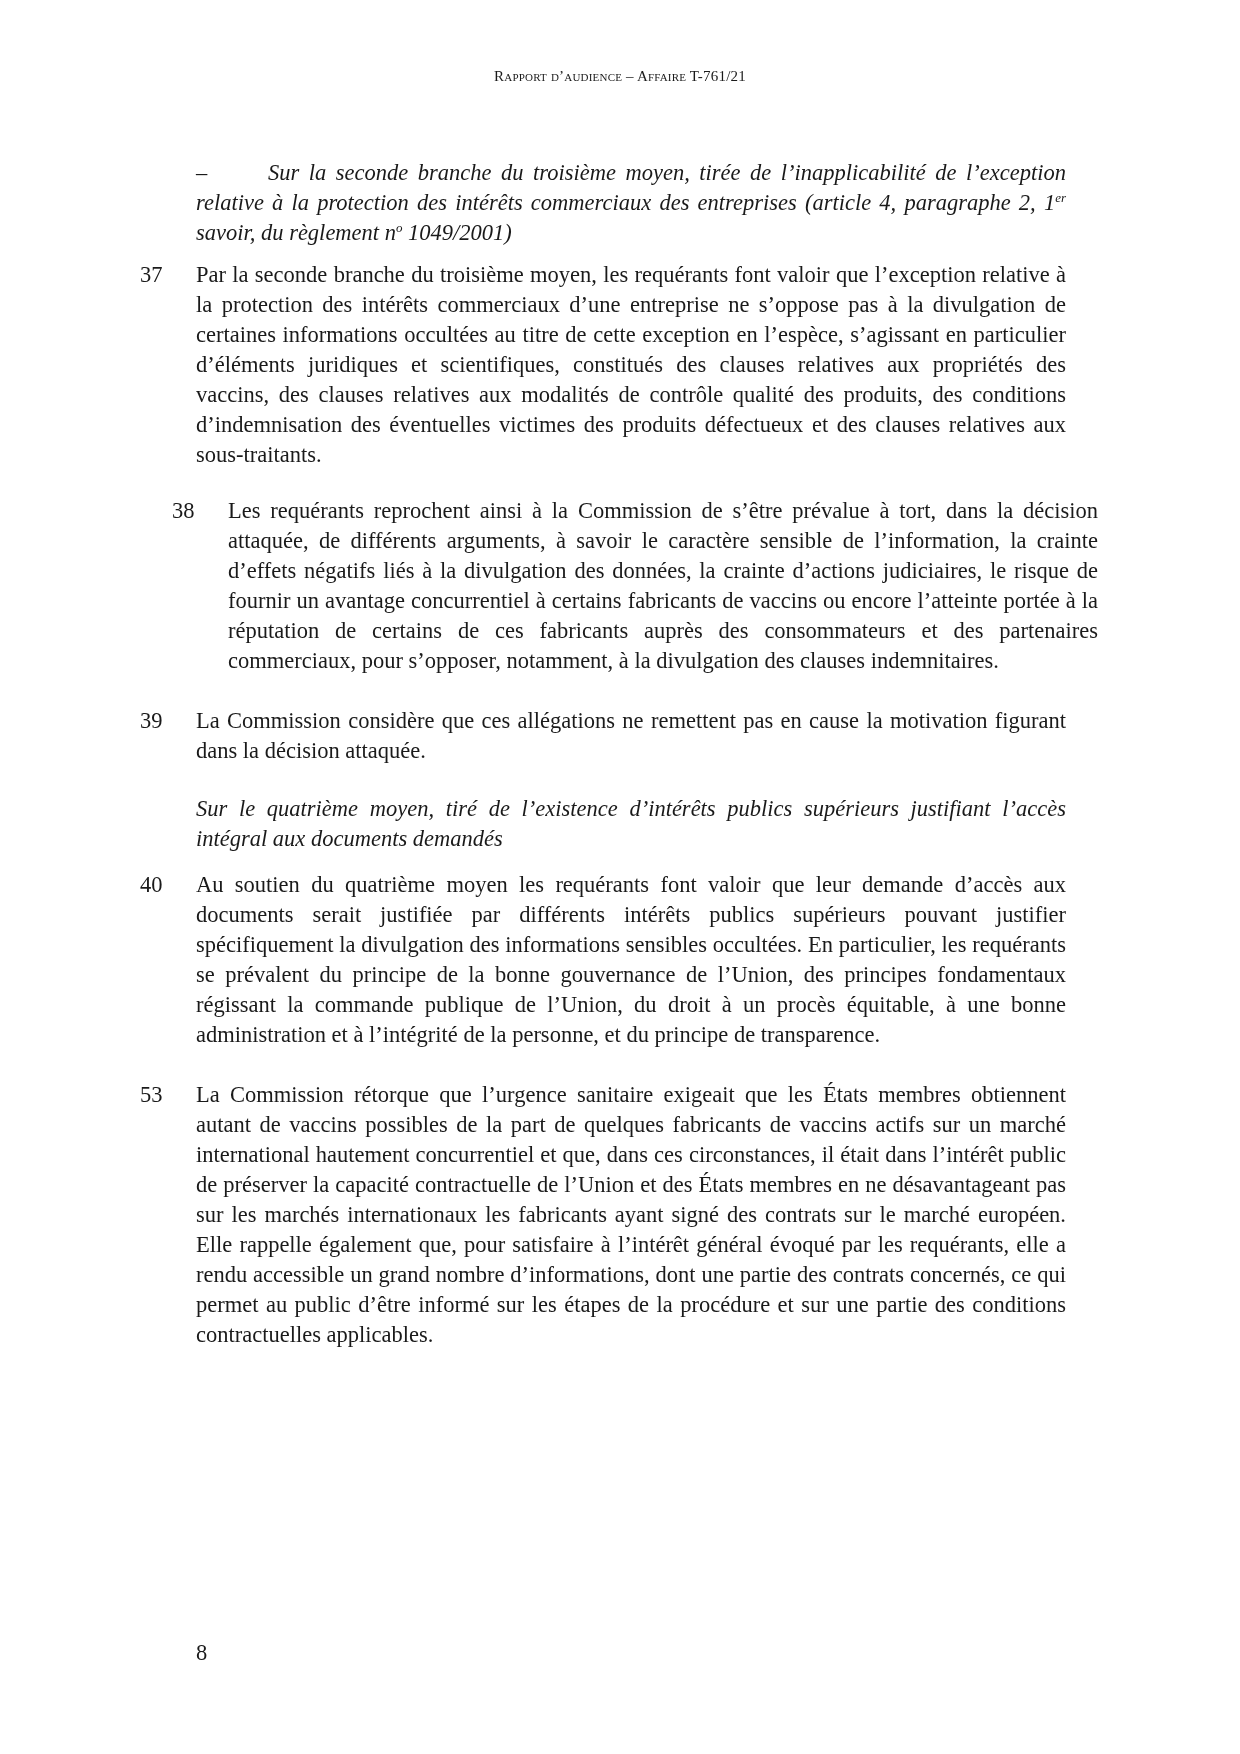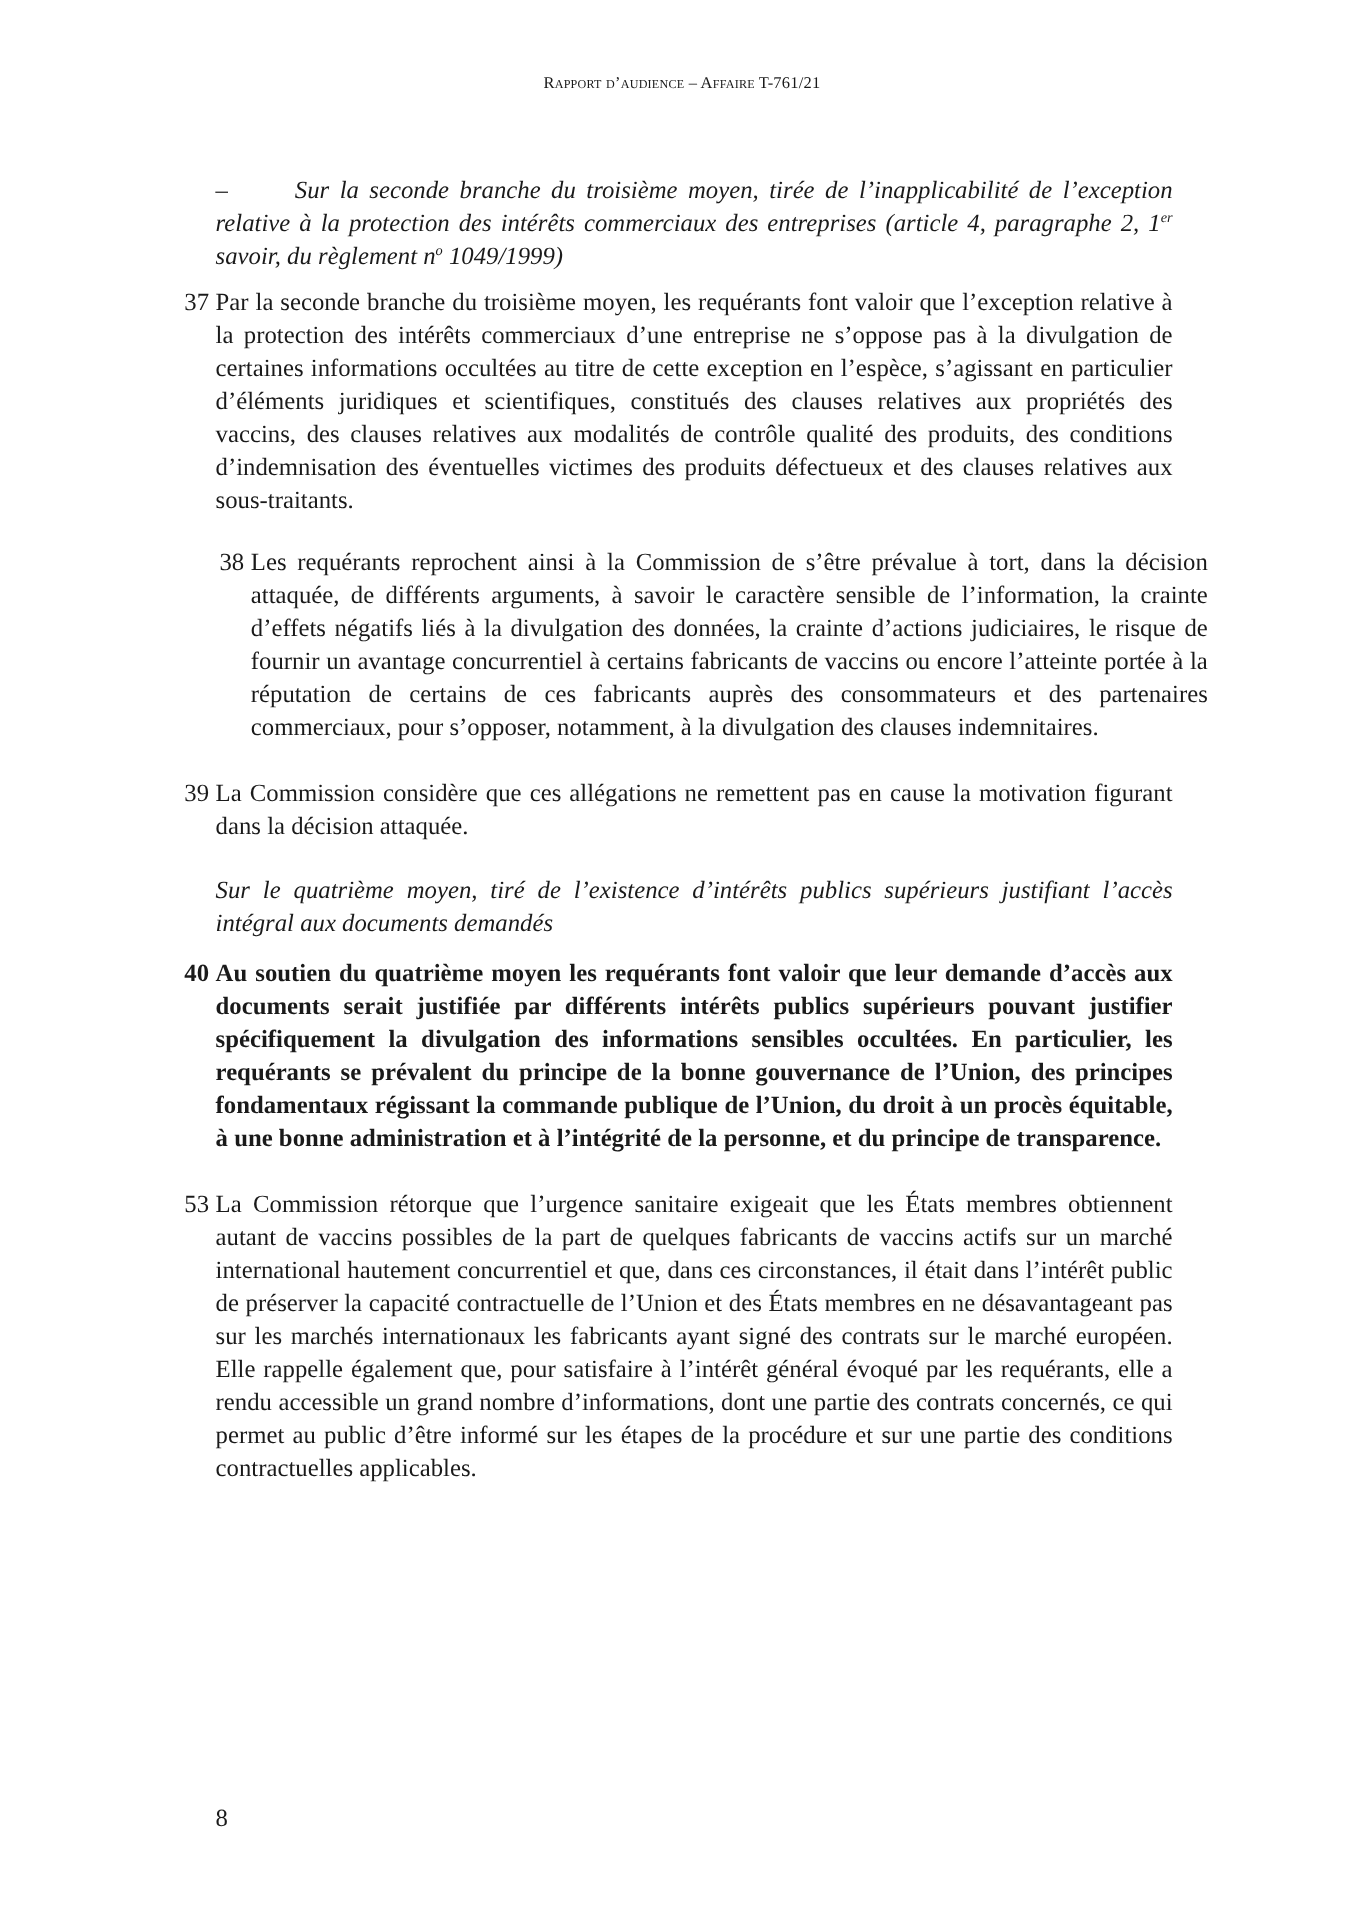--- a/index.html
+++ b/index.html
@@ -17,39 +17,39 @@
     position: absolute; left: 196px; width: 870px;
     font-style: italic; font-size: 22.5px; line-height: 30px;
     text-align: justify;
   }
   .heading .dash { display: inline-block; width: 72px; font-style: normal; }
   .para {
     position: absolute; left: 140px; width: 926px;
     font-size: 22.5px; line-height: 30px;
   }
   .para .num {
-    position: absolute; left: 0; top: 0; width: 50px; text-align: right;
+    position: absolute; left: 0; top: 0; width: 50px;
   }
   .para .text {
     margin-left: 56px; text-align: justify;
   }
   .pagenum {
     position: absolute; left: 196px; top: 1640px; font-size: 22.5px;
   }
   sup { font-size: 13px; line-height: 0; }
 </style>
 </head>
 <body>
 
 <div class="header">
   <span class="sc">Rapport d’audience – Affaire T-761/21</span>
 </div>
 
 <div class="heading" style="top:158px;">
-  <span class="dash">–</span><span>Sur la seconde branche du troisième moyen, tirée de l’inapplicabilité de l’exception relative à la protection des intérêts commerciaux des entreprises (article 4, paragraphe 2, 1</span><sup>er</sup><span> savoir, du règlement n</span><sup>o</sup><span> 1049/1999)</span>
+  <span class="dash">–</span><span>Sur la seconde branche du troisième moyen, tirée de l’inapplicabilité de l’exception relative à la protection des intérêts commerciaux des entreprises (article 4, paragraphe 2, 1</span><sup>er</sup><span> savoir, du règlement n</span><sup>o</sup><span> 1049/2001)</span>
 </div>
 
 <div class="para" style="top:260px;">
   <span class="num">37</span>
   <div class="text">Par la seconde branche du troisième moyen, les requérants font valoir que l’exception relative à la protection des intérêts commerciaux d’une entreprise ne s’oppose pas à la divulgation de certaines informations occultées au titre de cette exception en l’espèce, s’agissant en particulier d’éléments juridiques et scientifiques, constitués des clauses relatives aux propriétés des vaccins, des clauses relatives aux modalités de contrôle qualité des produits, des conditions d’indemnisation des éventuelles victimes des produits défectueux et des clauses relatives aux sous-traitants.</div>
 </div>
 
 <div class="para" style="top:496px;margin-left:32px;">
   <span class="num">38</span>
   <div class="text">Les requérants reprochent ainsi à la Commission de s’être prévalue à tort, dans la décision attaquée, de différents arguments, à savoir le caractère sensible de l’information, la crainte d’effets négatifs liés à la divulgation des données, la crainte d’actions judiciaires, le risque de fournir un avantage concurrentiel à certains fabricants de vaccins ou encore l’atteinte portée à la réputation de certains de ces fabricants auprès des consommateurs et des partenaires commerciaux, pour s’opposer, notamment, à la divulgation des clauses indemnitaires.</div>
@@ -57,21 +57,21 @@
 
 <div class="para" style="top:706px;">
   <span class="num">39</span>
   <div class="text">La Commission considère que ces allégations ne remettent pas en cause la motivation figurant dans la décision attaquée.</div>
 </div>
 
 <div class="heading" style="top:794px;">
   <span>Sur le quatrième moyen, tiré de l’existence d’intérêts publics supérieurs justifiant l’accès intégral aux documents demandés</span>
 </div>
 
-<div class="para" style="top:870px;font-weight:bold;">
+<div class="para" style="top:870px;">
   <span class="num">40</span>
   <div class="text">Au soutien du quatrième moyen les requérants font valoir que leur demande d’accès aux documents serait justifiée par différents intérêts publics supérieurs pouvant justifier spécifiquement la divulgation des informations sensibles occultées. En particulier, les requérants se prévalent du principe de la bonne gouvernance de l’Union, des principes fondamentaux régissant la commande publique de l’Union, du droit à un procès équitable, à une bonne administration et à l’intégrité de la personne, et du principe de transparence.</div>
 </div>
 
 <div class="para" style="top:1080px;">
   <span class="num">53</span>
   <div class="text">La Commission rétorque que l’urgence sanitaire exigeait que les États membres obtiennent autant de vaccins possibles de la part de quelques fabricants de vaccins actifs sur un marché international hautement concurrentiel et que, dans ces circonstances, il était dans l’intérêt public de préserver la capacité contractuelle de l’Union et des États membres en ne désavantageant pas sur les marchés internationaux les fabricants ayant signé des contrats sur le marché européen. Elle rappelle également que, pour satisfaire à l’intérêt général évoqué par les requérants, elle a rendu accessible un grand nombre d’informations, dont une partie des contrats concernés, ce qui permet au public d’être informé sur les étapes de la procédure et sur une partie des conditions contractuelles applicables.</div>
 </div>
 
 <div class="pagenum">8</div>

